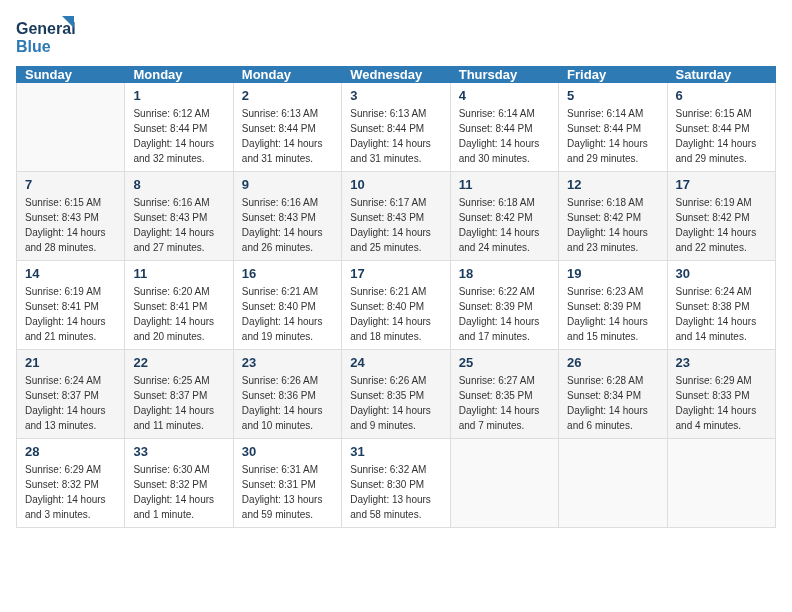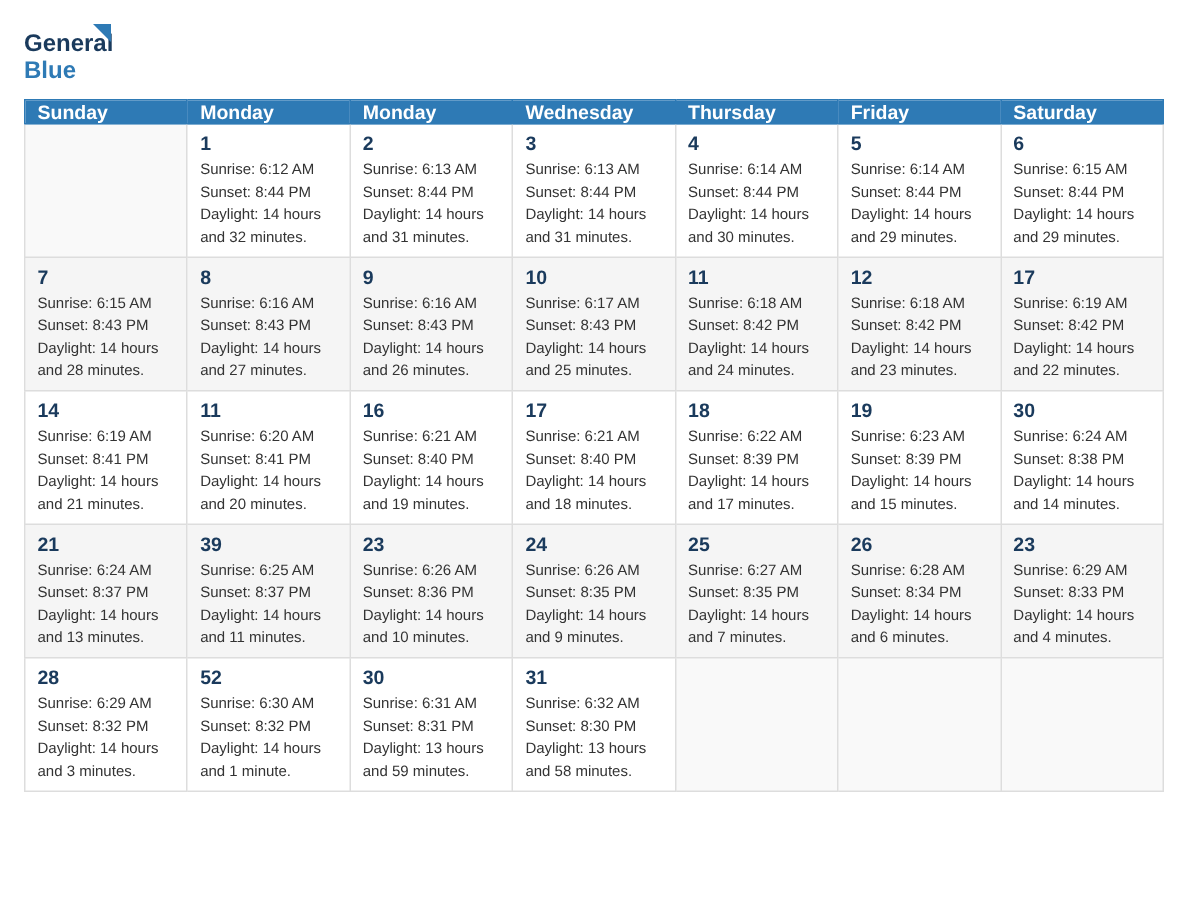--- a/index.html
+++ b/index.html
@@ -196,21 +196,21 @@
           <span class="day-number">30</span>
           <div class="day-info">Sunrise: 6:24 AM<br>Sunset: 8:38 PM<br>Daylight: 14 hours<br>and 14 minutes.</div>
         </td>
       </tr>
       <tr>
         <td>
           <span class="day-number">21</span>
           <div class="day-info">Sunrise: 6:24 AM<br>Sunset: 8:37 PM<br>Daylight: 14 hours<br>and 13 minutes.</div>
         </td>
         <td>
-          <span class="day-number">39</span>
+          <span class="day-number">22</span>
           <div class="day-info">Sunrise: 6:25 AM<br>Sunset: 8:37 PM<br>Daylight: 14 hours<br>and 11 minutes.</div>
         </td>
         <td>
           <span class="day-number">23</span>
           <div class="day-info">Sunrise: 6:26 AM<br>Sunset: 8:36 PM<br>Daylight: 14 hours<br>and 10 minutes.</div>
         </td>
         <td>
           <span class="day-number">24</span>
           <div class="day-info">Sunrise: 6:26 AM<br>Sunset: 8:35 PM<br>Daylight: 14 hours<br>and 9 minutes.</div>
         </td>
@@ -226,21 +226,21 @@
           <span class="day-number">23</span>
           <div class="day-info">Sunrise: 6:29 AM<br>Sunset: 8:33 PM<br>Daylight: 14 hours<br>and 4 minutes.</div>
         </td>
       </tr>
       <tr>
         <td>
           <span class="day-number">28</span>
           <div class="day-info">Sunrise: 6:29 AM<br>Sunset: 8:32 PM<br>Daylight: 14 hours<br>and 3 minutes.</div>
         </td>
         <td>
-          <span class="day-number">52</span>
+          <span class="day-number">33</span>
           <div class="day-info">Sunrise: 6:30 AM<br>Sunset: 8:32 PM<br>Daylight: 14 hours<br>and 1 minute.</div>
         </td>
         <td>
           <span class="day-number">30</span>
           <div class="day-info">Sunrise: 6:31 AM<br>Sunset: 8:31 PM<br>Daylight: 13 hours<br>and 59 minutes.</div>
         </td>
         <td>
           <span class="day-number">31</span>
           <div class="day-info">Sunrise: 6:32 AM<br>Sunset: 8:30 PM<br>Daylight: 13 hours<br>and 58 minutes.</div>
         </td>

